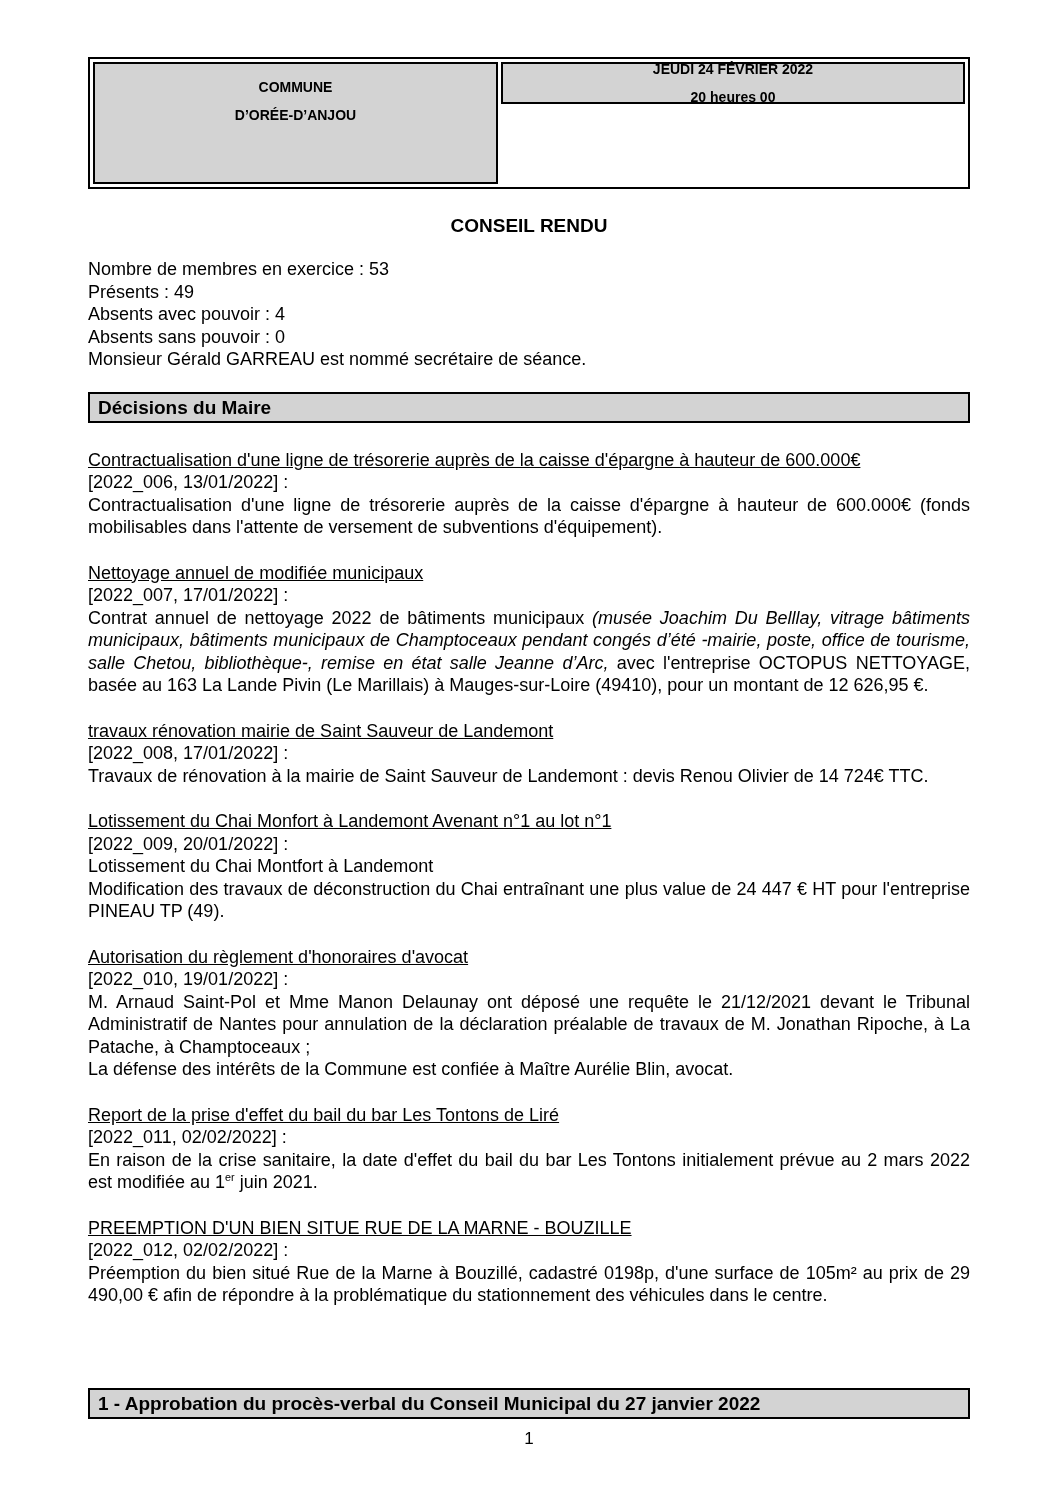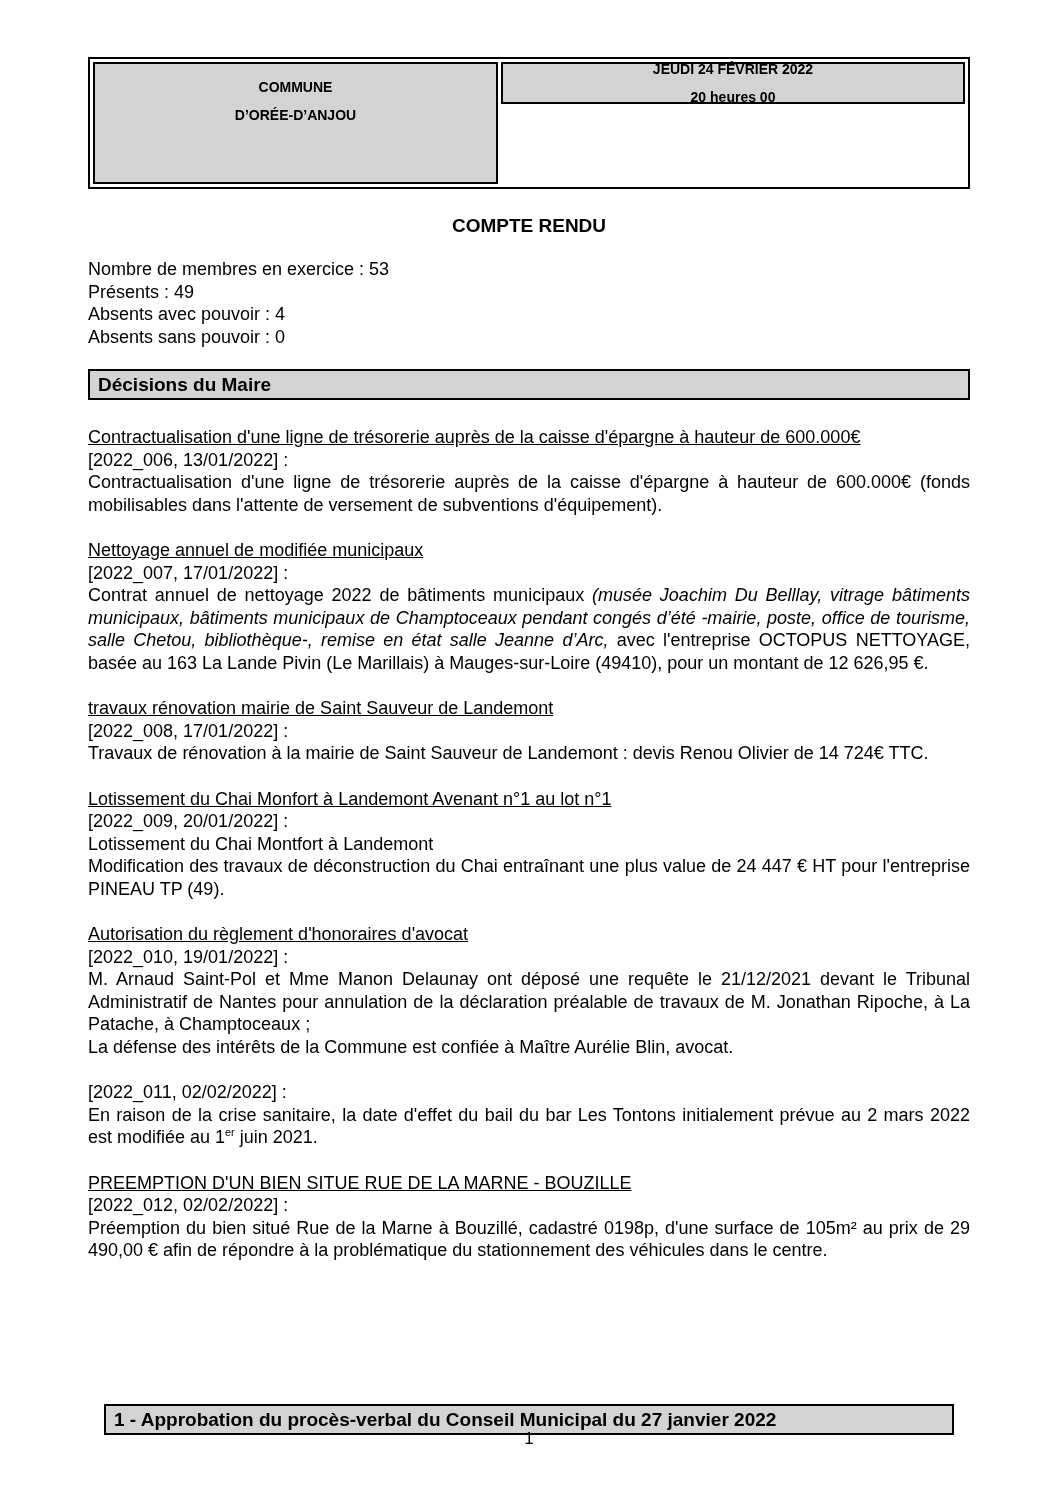--- a/index.html
+++ b/index.html
@@ -58,21 +58,21 @@
   .decision { margin-bottom: 23px; }
   .decision-title { text-decoration: underline; }
   .decision-paragraph { margin: 0; text-align: justify; }
   .decision-paragraph i { font-style: italic; margin-top: 20px; }
   sup { font-size: 0.6em; vertical-align: super; line-height: 0; }
   .footer-bar {
     position: absolute;
     left: 88px;
     right: 88px;
     top: 1388px;
-    margin: 16px;
+    margin: 0;
     padding-left: 8px;
   }
   .page-number {
     position: absolute;
     top: 1428px;
     left: 0;
     right: 0;
     text-align: center;
     font-size: 17px;
   }
@@ -86,27 +86,28 @@
     <div class="cell cell-commune">
       <div>COMMUNE</div>
       <div>D’ORÉE-D’ANJOU</div>
     </div>
     <div class="cell">
       <div>JEUDI 24 FÉVRIER 2022</div>
       <div>20 heures 00</div>
     </div>
   </div>
 
-  <div class="doc-title">COMPTE RENDU</div>
+  <div class="doc-title">CONSEIL RENDU</div>
 
   <div class="attendance">
     <div>Nombre de membres en exercice : 53</div>
     <div>Présents : 49</div>
     <div>Absents avec pouvoir : 4</div>
     <div>Absents sans pouvoir : 0</div>
+    <div>Monsieur Gérald GARREAU est nommé secrétaire de séance.</div>
   </div>
 
   <div class="section-bar">Décisions du Maire</div>
 
   <div class="decisions">
       <div class="decision">
         <div class="decision-title">Contractualisation d'une ligne de trésorerie auprès de la caisse d'épargne à hauteur de 600.000€</div>
         <div class="decision-ref">[2022_006, 13/01/2022] :</div>
         <p class="decision-paragraph"><span>Contractualisation d'une ligne de trésorerie auprès de la caisse d'épargne à hauteur de 600.000€ (fonds mobilisables dans l'attente de versement de subventions d'équipement).</span></p>
       </div>
@@ -126,20 +127,21 @@
         <p class="decision-paragraph"><span>Lotissement du Chai Montfort à Landemont</span></p>
         <p class="decision-paragraph"><span>Modification des travaux de déconstruction du Chai entraînant une plus value de 24 447 € HT pour l'entreprise PINEAU TP (49).</span></p>
       </div>
       <div class="decision">
         <div class="decision-title">Autorisation du règlement d'honoraires d'avocat</div>
         <div class="decision-ref">[2022_010, 19/01/2022] :</div>
         <p class="decision-paragraph"><span>M. Arnaud Saint-Pol et Mme Manon Delaunay ont déposé une requête le 21/12/2021 devant le Tribunal Administratif de Nantes pour annulation de la déclaration préalable de travaux de M. Jonathan Ripoche, à La Patache, à Champtoceaux ;</span></p>
         <p class="decision-paragraph"><span>La défense des intérêts de la Commune est confiée à Maître Aurélie Blin, avocat.</span></p>
       </div>
       <div class="decision">
+        <div class="decision-title">Report de la prise d'effet du bail du bar Les Tontons de Liré</div>
         <div class="decision-ref">[2022_011, 02/02/2022] :</div>
         <p class="decision-paragraph"><span>En raison de la crise sanitaire, la date d'effet du bail du bar Les Tontons initialement prévue au 2 mars 2022 est modifiée au 1</span><sup>er</sup><span> juin 2021.</span></p>
       </div>
       <div class="decision">
         <div class="decision-title">PREEMPTION D'UN BIEN SITUE RUE DE LA MARNE - BOUZILLE</div>
         <div class="decision-ref">[2022_012, 02/02/2022] :</div>
         <p class="decision-paragraph"><span>Préemption du bien situé Rue de la Marne à Bouzillé, cadastré 0198p, d'une surface de 105m² au prix de 29 490,00 € afin de répondre à la problématique du stationnement des véhicules dans le centre.</span></p>
       </div>
     </div>
 

